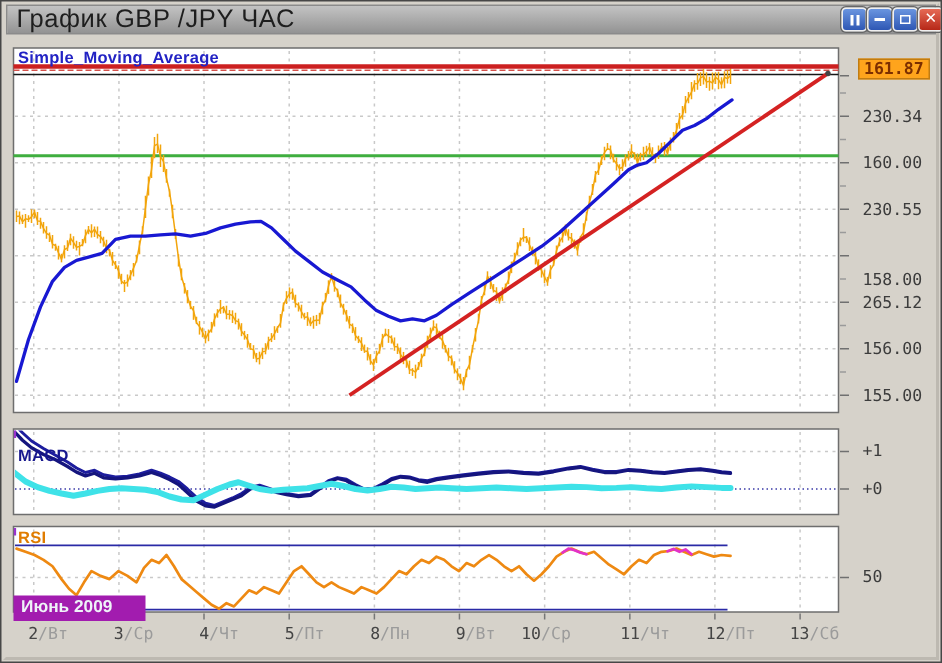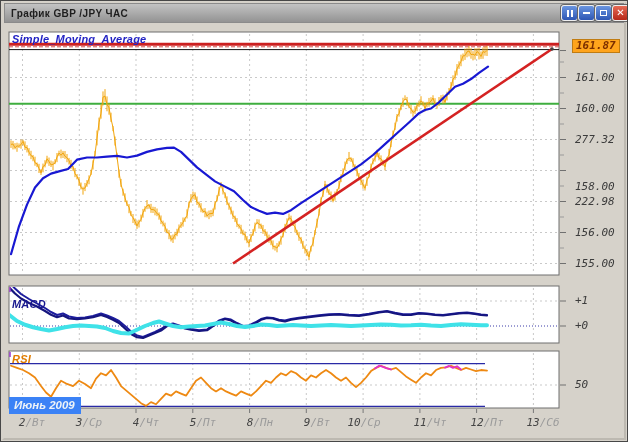--- a/index.html
+++ b/index.html
@@ -4,46 +4,46 @@
 <style>
   html,body{margin:0;padding:0;background:#6f6f6f;}
   .window{position:relative;width:628px;height:442px;background:#d6d2ca;border:1px solid #474747;
           box-sizing:border-box;font-family:"Liberation Sans",sans-serif;overflow:hidden;}
   .frame-inner{position:absolute;left:1px;top:1px;right:1px;bottom:1px;border:2px solid #d6d2ca;
                border-right-color:#bdb9b1;border-bottom-color:#bdb9b1;pointer-events:none;}
   
   .titlebar{position:absolute;left:3px;top:2px;right:3px;height:20px;
             background:linear-gradient(180deg,#c3c3c3 0%,#ababab 50%,#939393 100%);
             border:1px solid #8b8b8b;box-sizing:border-box;display:flex;align-items:center;}
-  .title{font-size:10px;font-weight:700;color:#1e1e1e;padding-left:6px;letter-spacing:.4px;white-space:nowrap;}
+  .title{font-size:17px;font-weight:400;color:#1e1e1e;padding-left:6px;letter-spacing:.4px;white-space:nowrap;}
   .winbtn{position:absolute;top:4px;width:15px;height:14px;border-radius:3px;border:1px solid #efefef;
           box-shadow:0 0 0 1px #666;display:flex;align-items:center;justify-content:center;cursor:default;}
   .winbtn.blue{background:linear-gradient(180deg,#6a95e0 0%,#2e57b4 100%);}
   .winbtn.red{background:linear-gradient(180deg,#e66a55 0%,#b62818 100%);}
   .g-pause{display:flex;gap:2px;}
   .g-pause i{display:block;width:2px;height:7px;background:#fff;}
   .g-min{display:block;width:7px;height:2px;background:#fff;}
   .g-max{display:block;width:7px;height:6px;border:1.5px solid #fff;box-sizing:border-box;}
   .g-x{color:#fff;font-size:10px;font-weight:700;line-height:1;font-family:"DejaVu Sans",sans-serif;}
   
-  #chart-canvas{position:absolute;left:0;top:0;width:576px;height:442px;font-style:italic;}
+  #chart-canvas{position:absolute;left:0;top:0;width:576px;height:442px;}
   #chart-svg{position:absolute;left:0;top:0;}
   .pricelabel{position:absolute;left:574px;font-family:"DejaVu Sans Mono",monospace;font-size:11px;
               color:#3c3c3c;line-height:13px;white-space:nowrap;}
   .pricelabel.current{left:571px;background:#ffa41c;color:#7c2f00;font-weight:700;padding:0 3px;
                       border:1px solid #c07c12;line-height:12px;}
   .daylabel{position:absolute;top:415px;transform:translateX(-50%);font-family:"DejaVu Sans Mono",monospace;
             font-size:11px;color:#454545;white-space:nowrap;}
   .daylabel .suffix{color:#9b9b9b;}
   .indlabel{position:absolute;font-size:11px;font-weight:700;letter-spacing:.2px;white-space:nowrap;}
   #sma-label{left:11px;top:32px;color:#2323c4;}
   #macd-label{left:11px;top:297px;color:#17178e;}
   #rsi-label{left:11px;top:352px;color:#e07c00;text-align:center;}
-  .monthbox{position:absolute;left:8px;top:396px;height:17px;min-width:72px;background:#3b82f6;
-            color:#eef3f8;font-weight:700;font-size:11.5px;line-height:17px;padding:0 6px 0 5px;
+  .monthbox{position:absolute;left:8px;top:396px;height:17px;min-width:72px;background:#a21caf;
+            color:#eef3f8;font-weight:700;font-size:11.5px;line-height:17px;padding:0 22px 0 5px;
             box-sizing:border-box;white-space:nowrap;}
 </style>
 </head>
 <body>
 
 <div class="window">
   <div class="frame-inner"></div>
 
   <div class="titlebar">
     <span class="title">График GBP /JPY  ЧАС</span>
@@ -411,25 +411,25 @@
         <line x1="559" y1="384" x2="565" y2="384" stroke="#707070" stroke-width="1" fill="none"></line>
         <line x1="9" y1="286" x2="9" y2="291" stroke="#9933cc" stroke-width="1.5" fill="none"></line>
         <line x1="9" y1="351" x2="9" y2="356" stroke="#9933cc" stroke-width="1.5" fill="none"></line>
       </svg>
 
     <div class="indlabel" id="sma-label">Simple_Moving_Average</div>
     <div class="indlabel" id="macd-label">MACD</div>
     <div class="indlabel" id="rsi-label">RSI</div>
 
     <div class="pricelabel current" style="top:38px">161.87</div>
-    <div class="pricelabel" style="top:70px">161.00</div>
+    <div class="pricelabel" style="top:70px">230.34</div>
     <div class="pricelabel" style="top:101px">160.00</div>
-    <div class="pricelabel" style="top:132px">277.32</div>
+    <div class="pricelabel" style="top:132px">230.55</div>
     <div class="pricelabel" style="top:179px">158.00</div>
-    <div class="pricelabel" style="top:194px">222.98</div>
+    <div class="pricelabel" style="top:194px">265.12</div>
     <div class="pricelabel" style="top:225px">156.00</div>
     <div class="pricelabel" style="top:256px">155.00</div>
     <div class="pricelabel" style="top:293px">+1</div>
     <div class="pricelabel" style="top:318px">+0</div>
     <div class="pricelabel" style="top:377px">50</div>
 
     <div class="daylabel" style="left:31px"><span>2</span><span class="suffix">/Вт</span></div>
     <div class="daylabel" style="left:88px"><span>3</span><span class="suffix">/Ср</span></div>
     <div class="daylabel" style="left:145px"><span>4</span><span class="suffix">/Чт</span></div>
     <div class="daylabel" style="left:202px"><span>5</span><span class="suffix">/Пт</span></div>

